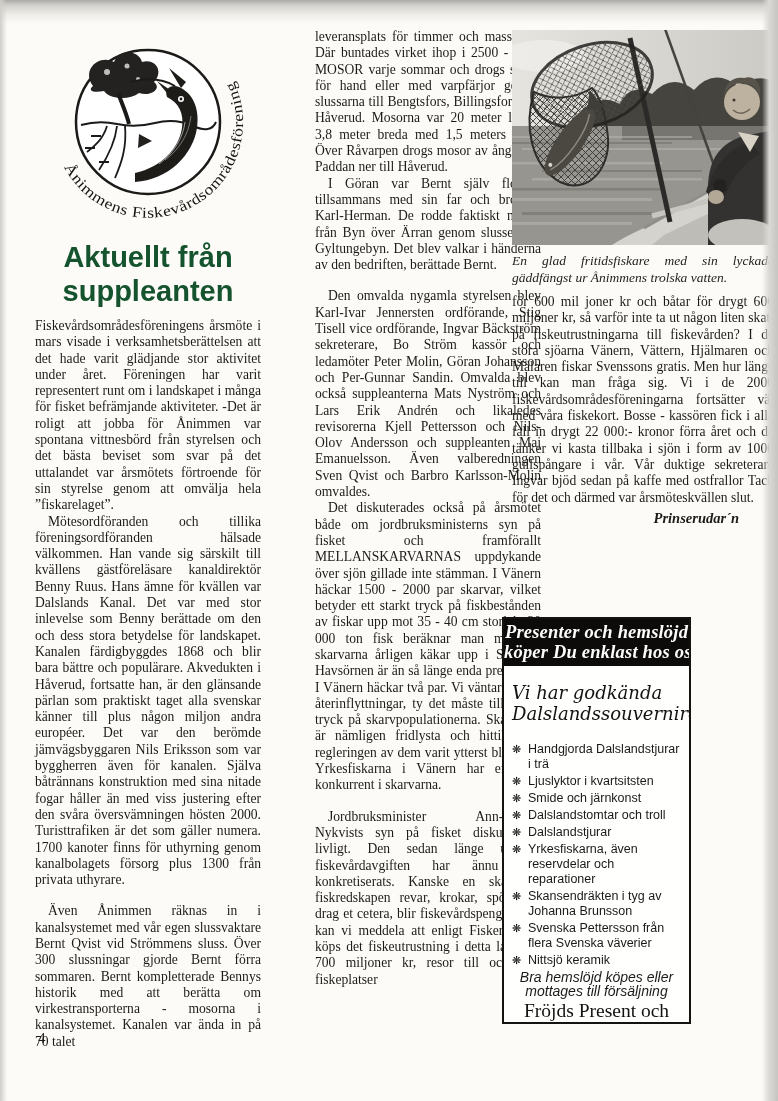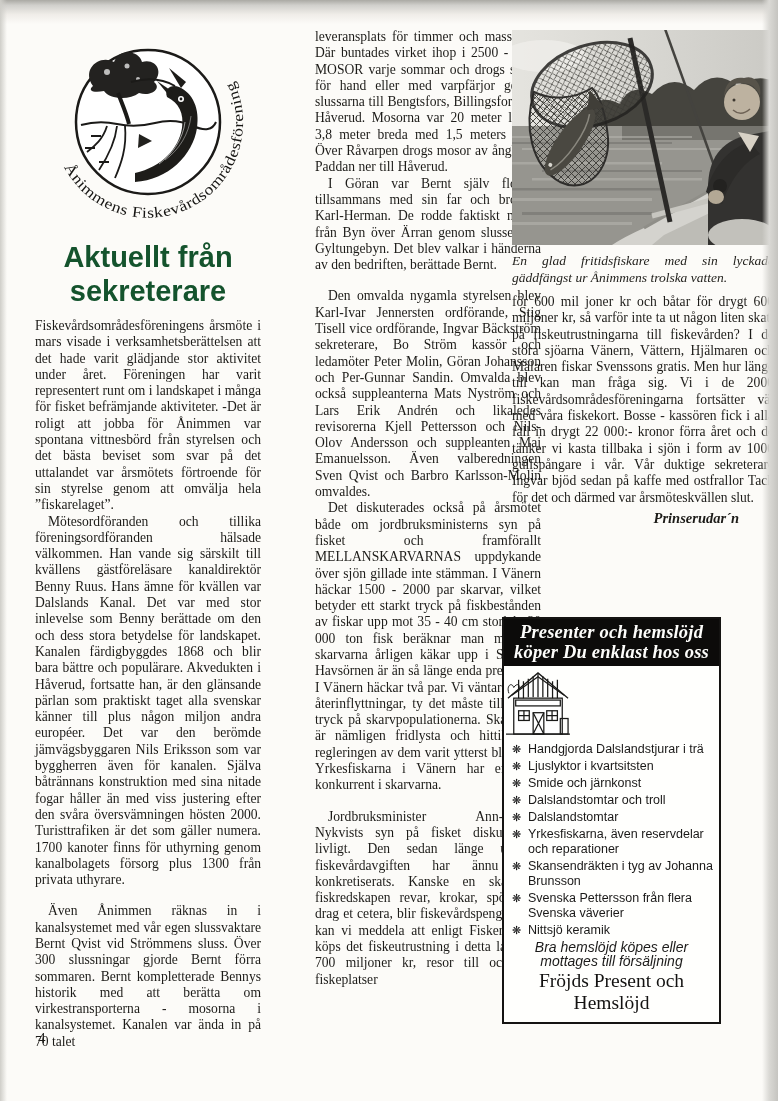--- a/index.html
+++ b/index.html
@@ -30,21 +30,21 @@
   .body-text p.indent{text-indent:13px;}
   .body-text p.gap{margin-top:15px;}
 
   .page-number{position:absolute;left:38px;top:1030px;font-size:15px;}
 
   .photo{display:block;background:#cfcec9;}
   .caption{margin:7px 0 8px 0;font-style:italic;font-size:13.5px;line-height:17px;text-align:justify;color:#23221e;}
   .signature{margin:4px 35px 0 0;text-align:right;font-style:italic;font-size:14.5px;font-weight:bold;}
 
   
-  .ad{position:absolute;left:502px;top:617px;width:219px;height:407px;
+  .ad{position:absolute;left:502px;top:617px;width:189px;height:407px;
       box-sizing:border-box;border:2px solid #141312;background:#fffffd;overflow:hidden;}
   .ad-header{background:#0c0b0a;color:#fdfdfb;text-align:center;padding:3px 0 4px 0;
     font-family:"Liberation Serif",serif;font-style:italic;font-weight:bold;
     font-size:18.5px;line-height:20px;letter-spacing:.2px;}
   .ad-header span{display:block;white-space:nowrap;}
   .ad-top{display:flex;align-items:center;padding:2px 2px 0 2px;}
   .ad-script{margin-left:6px;font-family:"DejaVu Serif",serif;font-style:italic;
     font-size:18px;line-height:21px;color:#131210;white-space:nowrap;}
   .ad-script span{display:block;}
   .ad-list{padding:4px 6px 0 8px;font-family:"Liberation Sans",sans-serif;}
@@ -103,21 +103,21 @@
         <defs>
             <path id="arcpath" d="M29,131 A95,95 0 1 0 194,37" fill="none"></path>
           </defs>
         <text font-family="Liberation Serif, serif" font-size="15" fill="#171614" letter-spacing="0.4">
           <textPath href="#arcpath" textLength="295" lengthAdjust="spacingAndGlyphs">Ånimmens Fiskevårdsområdesförening</textPath>
         </text>
       </svg>
     </div>
     <h1 class="title">
       <span>Aktuellt från</span>
-      <span>sekreterare</span>
+      <span>suppleanten</span>
     </h1>
     <div class="body-text">
         <p>Fiskevårdsområdesföreningens årsmöte i mars visade i verksamhetsberättelsen att det hade varit glädjande stor aktivitet under året. Föreningen har varit representert runt om i landskapet i många för fisket befrämjande aktiviteter. -Det är roligt att jobba för Ånimmen var spontana vittnesbörd från styrelsen och det bästa beviset som svar på det uttalandet var årsmötets förtroende för sin styrelse genom att omvälja hela ”fiskarelaget”.</p>
         <p class="indent">Mötesordföranden och tillika föreningsordföranden hälsade välkommen. Han vande sig särskilt till kvällens gästföreläsare kanaldirektör Benny Ruus. Hans ämne för kvällen var Dalslands Kanal. Det var med stor inlevelse som Benny berättade om den och dess stora betydelse för landskapet. Kanalen färdigbyggdes 1868 och blir bara bättre och populärare. Akvedukten i Håverud, fortsatte han, är den glänsande pärlan som praktiskt taget alla svenskar känner till plus någon miljon andra européer. Det var den berömde jämvägsbyggaren Nils Eriksson som var byggherren även för kanalen. Själva båtrännans konstruktion med sina nitade fogar håller än med viss justering efter den svåra översvämningen hösten 2000. Turisttrafiken är det som gäller numera. 1700 kanoter finns för uthyrning genom kanalbolagets försorg plus 1300 från privata uthyrare.</p>
         <p class="indent gap">Även Ånimmen räknas in i kanalsystemet med vår egen slussvaktare Bernt Qvist vid Strömmens sluss. Över 300 slussningar gjorde Bernt förra sommaren. Bernt kompletterade Bennys historik med att berätta om virkestransporterna - mosorna i kanalsystemet. Kanalen var ända in på 70 talet</p>
       </div>
   </div>
 
   <div class="col col2">
     <div class="body-text">
@@ -219,41 +219,45 @@
           <path d="M13,49 L24,49 M18.5,44 L18.5,54"></path>
           <rect x="42" y="44" width="11" height="10"></rect>
           <path d="M42,49 L53,49 M47.5,44 L47.5,54"></path>
           <rect x="28" y="46" width="11" height="22"></rect>
           <path d="M28,46 L39,68 M39,46 L28,68"></path>
           <rect x="56" y="52" width="8" height="16"></rect>
           <path d="M0,68 L66,68"></path>
           <path d="M3,26 C0,18 6,14 8,20 C12,14 16,18 12,24" stroke-width="1"></path>
         </g>
       </svg>
+      <div class="ad-script">
+        <span>Vi har godkända</span>
+        <span>Dalslandssouvernirer</span>
+      </div>
     </div>
     <div class="ad-list">
         <div>
           <span class="bullet">❋</span>
           <span class="item-text">Handgjorda Dalslandstjurar i trä</span>
         </div>
         <div>
           <span class="bullet">❋</span>
           <span class="item-text">Ljuslyktor i kvartsitsten</span>
         </div>
         <div>
           <span class="bullet">❋</span>
           <span class="item-text">Smide och järnkonst</span>
         </div>
         <div>
           <span class="bullet">❋</span>
           <span class="item-text">Dalslandstomtar och troll</span>
         </div>
         <div>
           <span class="bullet">❋</span>
-          <span class="item-text">Dalslandstomtar</span>
+          <span class="item-text">Dalslandstjurar</span>
         </div>
         <div>
           <span class="bullet">❋</span>
           <span class="item-text">Yrkesfiskarna, även reservdelar och reparationer</span>
         </div>
         <div>
           <span class="bullet">❋</span>
           <span class="item-text">Skansendräkten i tyg av Johanna Brunsson</span>
         </div>
         <div>

